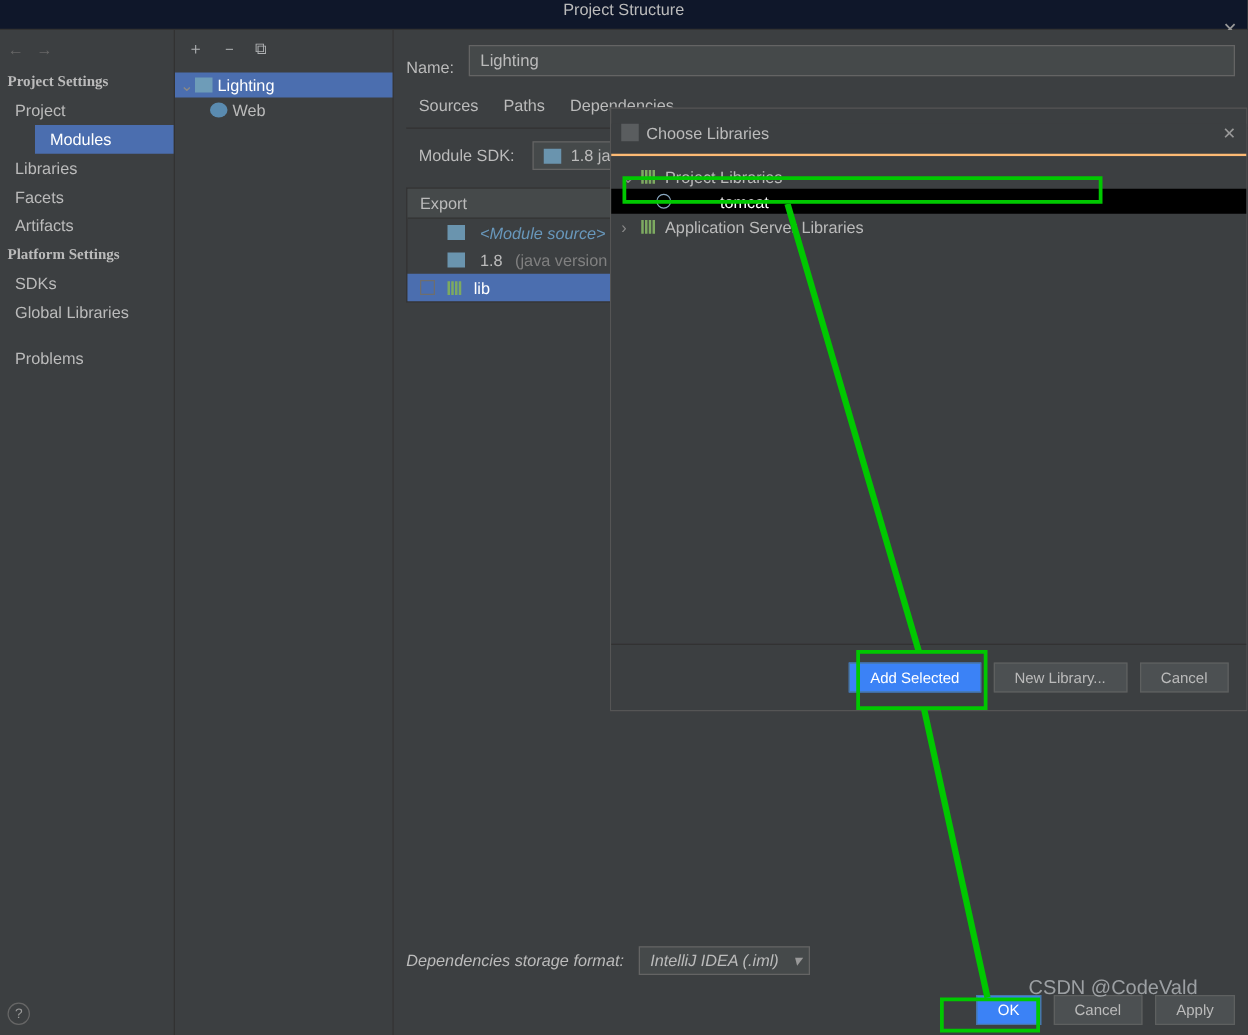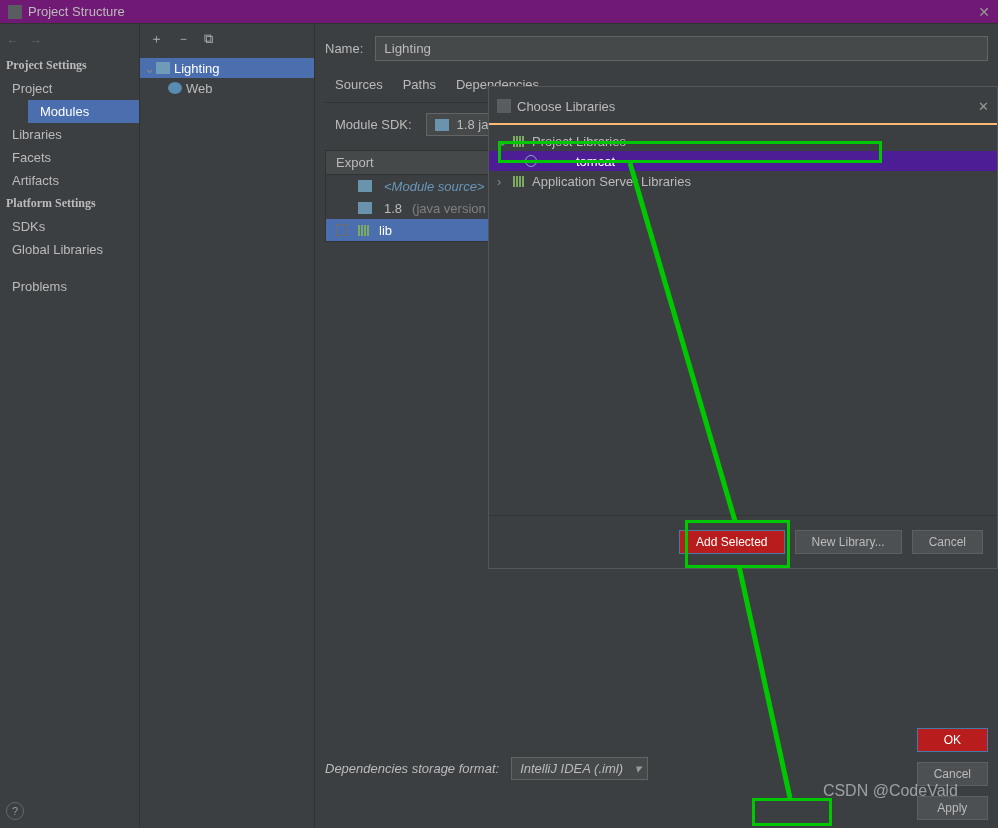--- a/index.html
+++ b/index.html
@@ -1,18 +1,18 @@
 <!DOCTYPE html>
 <html><head>
   <meta charset="utf-8">
   <style>
     * { margin: 0; padding: 0; box-sizing: border-box; font-family: "Segoe UI", Arial, sans-serif; }
     body { background: #3c3f41; color: #bbbbbb; width: 998px; height: 828px; overflow: hidden; font-size: 13px; position: relative; }
     
-    .title-bar { height: 24px; display: flex; align-items: center; padding: 0 8px; background: #701a75; border-bottom: 1px solid #323232; }
+    .title-bar { height: 24px; display: flex; align-items: center; padding: 0 8px; background: #0f172a; border-bottom: 1px solid #323232; flex-direction: column; }
     .title-bar .icon { width: 14px; height: 14px; background: #5a5d5f; margin-right: 6px; }
     .close-x { margin-left: auto; color: #999; cursor: pointer; font-size: 14px; }
     
     .main { display: flex; height: calc(100% - 24px); }
     
     .sidebar-left { width: 140px; background: #3c3f41; border-right: 1px solid #323232; overflow: hidden; }
     .nav-arrows { height: 30px; display: flex; align-items: center; padding: 0 6px; gap: 10px; color: #666; }
     .section-header { font-weight: bold; color: #bbb; padding: 4px 6px; font-size: 12px; font-family: Liberation Serif, serif; }
     .nav-item { padding: 4px 12px; cursor: pointer; color: #bbb; }
     .nav-item.selected { background: #4b6eaf; color: #fff; margin-left: 28px; }
@@ -21,21 +21,21 @@
     .tree-toolbar { height: 30px; display: flex; align-items: center; justify-content: flex-start; gap: 14px; padding: 0 10px; color: #afb1b3; }
     .tree-toolbar span { cursor: pointer; }
     .tree-content { padding: 4px 0; }
     .tree-item { display: flex; align-items: center; height: 20px; padding: 0 4px; color: #bbb; cursor: pointer; }
     .tree-item.selected { background: #4b6eaf; color: #fff; }
     .chevron { width: 12px; display: inline-block; color: #888; }
     .folder-icon { width: 14px; height: 12px; background: #6e9cb8; margin-right: 4px; display: inline-block; }
     .web-icon { width: 14px; height: 12px; background: #5a8bb0; border-radius: 50%; margin-right: 4px; display: inline-block; }
     
     .content { flex: 1; background: #3c3f41; padding: 12px 0 0 10px; position: relative; }
-    .name-row { display: flex; align-items: center; gap: 12px; padding-right: 10px; margin-bottom: 16px; }
+    .name-row { display: flex; align-items: flex-end; gap: 12px; padding-right: 10px; margin-bottom: 16px; }
     .name-row label { color: #bbb; }
     .name-input { flex: 1; background: #45494a; border: 1px solid #646464; padding: 4px 8px; color: #bbb; }
     
     .tabs { display: flex; gap: 20px; padding: 0 10px 6px 10px; border-bottom: 1px solid #323232; }
     .tab { color: #bbb; cursor: pointer; padding-bottom: 4px; }
     
     .sdk-row { display: flex; align-items: center; gap: 14px; padding: 10px; }
     .sdk-dropdown { background: #45494a; border: 1px solid #646464; padding: 3px 8px; display: flex; align-items: center; gap: 6px; }
     
     .export-section { background: #3c3f41; border: 1px solid #323232; margin: 4px 0 0 0; }
@@ -46,34 +46,34 @@
     .mod-icon { width: 14px; height: 12px; background: #6a94ae; margin-right: 2px; display: inline-block; }
     .lib-icon2 { display: inline-flex; gap: 1px; }
     .lib-icon2 i { width: 2px; height: 11px; background: #7daa61; display: inline-block; }
     .mod-source { color: #6897bb; font-style: italic; }
     .version-dim { color: #808080; }
     
     .deps-format { position: absolute; bottom: 48px; left: 10px; display: flex; align-items: center; gap: 12px; font-style: italic; }
     .format-dropdown { background: #45494a; border: 1px solid #646464; padding: 3px 24px 3px 8px; color: #bbb; position: relative; }
     .format-dropdown::after { content: "▾"; position: absolute; right: 6px; color: #999; }
     
-    .bottom-buttons { position: absolute; bottom: 8px; right: 10px; display: flex; gap: 10px; flex-direction: column; }
+    .bottom-buttons { position: absolute; bottom: 8px; right: 10px; display: flex; gap: 10px; }
     .btn { background: #4c5052; border: 1px solid #5e6060; padding: 4px 16px; color: #bbb; cursor: pointer; font-size: 12px; }
-    .btn.primary { background: #b91c1c; border-color: #4878a8; color: #fff; }
+    .btn.primary { background: #3b82f6; border-color: #4878a8; color: #fff; }
     
     .help-btn { position: absolute; bottom: 8px; left: 6px; width: 18px; height: 18px; border: 1px solid #666; border-radius: 50%; display: flex; align-items: center; justify-content: center; color: #999; cursor: pointer; font-size: 11px; }
     
     
     .dialog { position: absolute; top: 86px; left: 488px; width: 510px; background: #3c3f41; border: 1px solid #555; z-index: 10; }
     .dialog-title { height: 26px; display: flex; padding: 0 8px; background: #3c3f41; border-bottom: 2px solid #fdba74; margin-top: 12px; }
     .dialog-title .icon { width: 14px; height: 14px; background: #5a5d5f; margin-right: 6px; }
     .dialog-close { margin-left: auto; color: #999; cursor: pointer; }
     .lib-tree { background: #3c3f41; padding: 6px 0; height: 390px; }
     .lib-item { display: flex; align-items: center; height: 20px; padding: 0 8px; color: #bbb; cursor: pointer; gap: 4px; }
-    .lib-item.selected { background: #4c1d95; color: #fff; gap: 35px; }
+    .lib-item.selected { background: #000000; color: #fff; gap: 35px; }
     .lib-item.indent { padding-left: 36px; }
     .lib-icon { display: inline-flex; gap: 1px; margin-right: 4px; }
     .lib-icon i { width: 2px; height: 11px; background: #7daa61; display: inline-block; }
     .globe-icon { width: 12px; height: 12px; border: 1px solid #8aa8c0; border-radius: 50%; margin-right: 4px; }
     .dialog-buttons { display: flex; justify-content: flex-end; gap: 10px; padding: 14px; border-top: 1px solid #323232; background: #3c3f41; }
     
     .hl-green { border: 3px solid #00c800; position: absolute; pointer-events: none; z-index: 20; }
     .watermark { position: absolute; bottom: 28px; right: 40px; color: #d0d4d8; font-size: 16px; opacity: 0.65; z-index: 30; pointer-events: none; }
     svg.arrow { position: absolute; pointer-events: none; z-index: 15; }
   </style>

